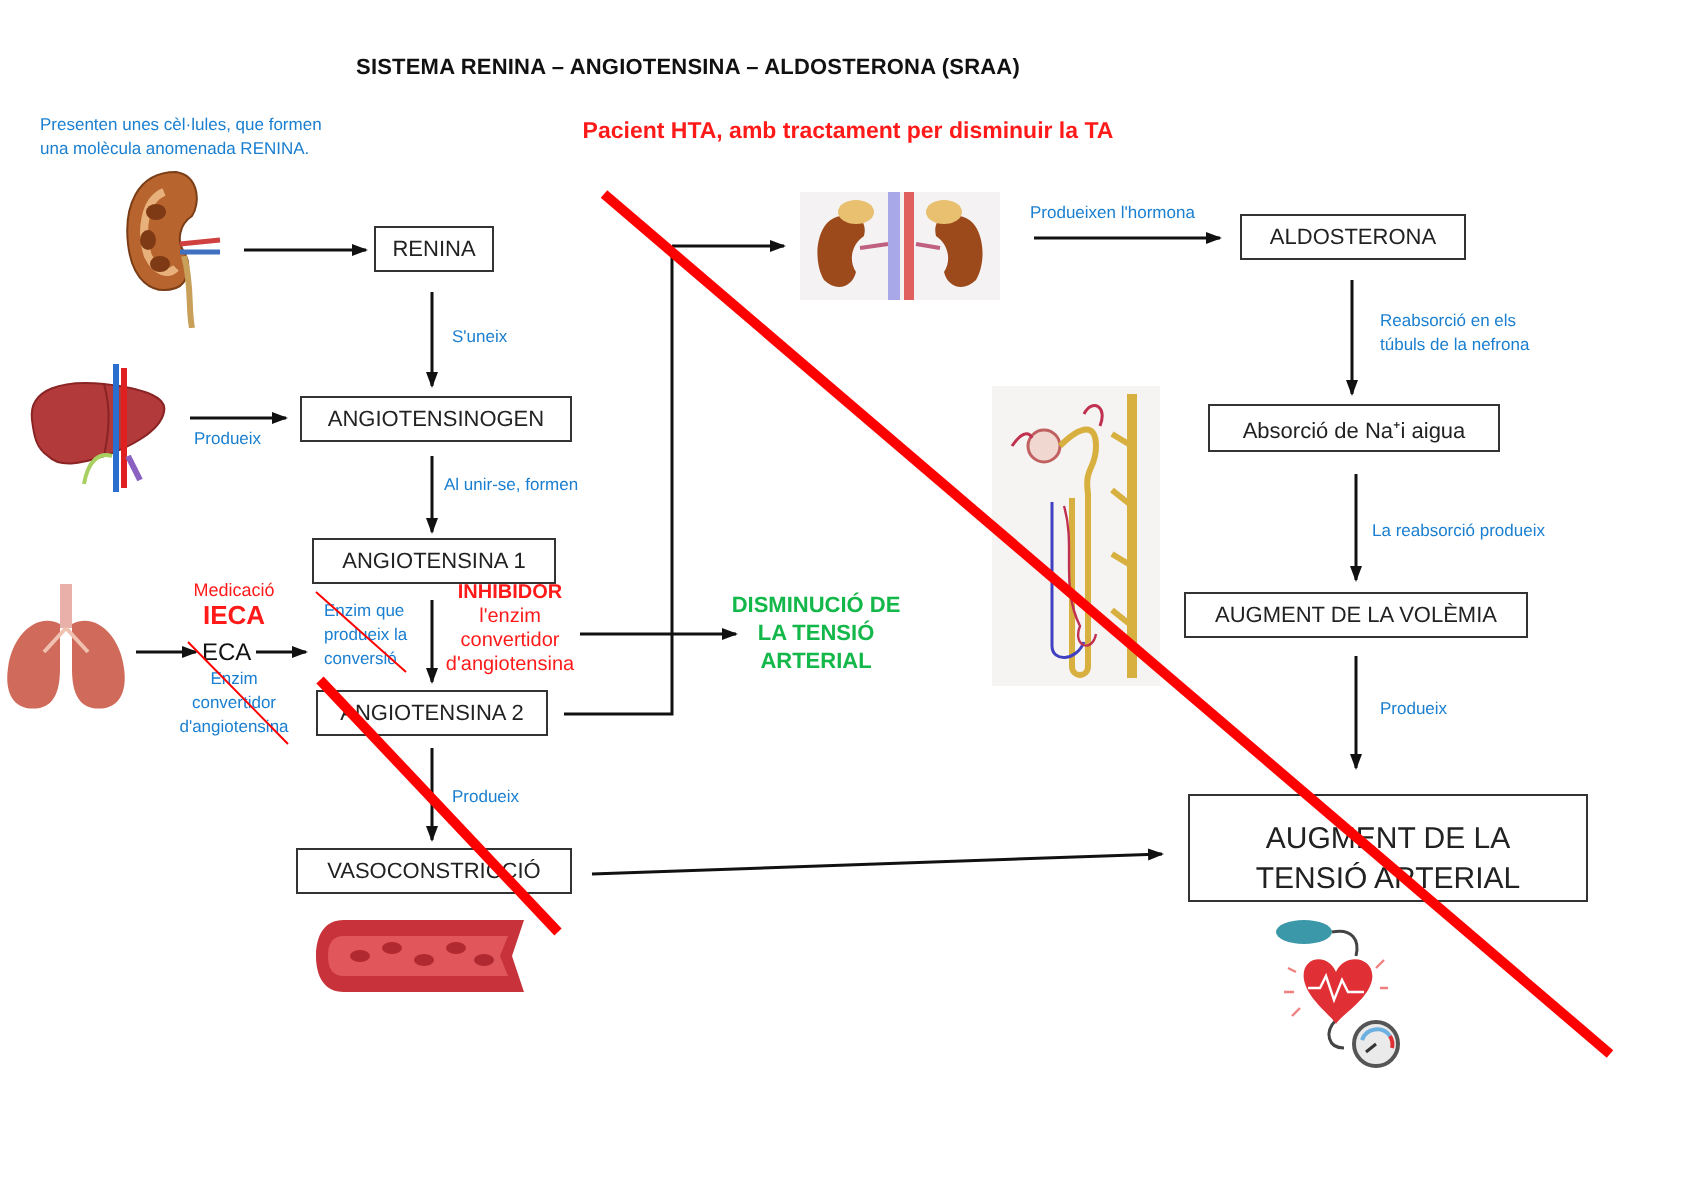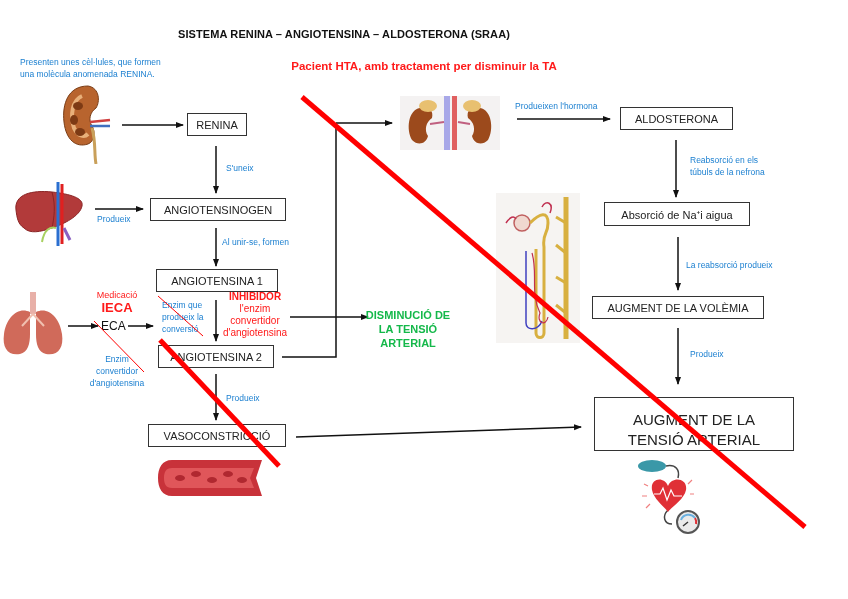--- a/index.html
+++ b/index.html
@@ -106,21 +106,21 @@
 <svg class="abs" style="left:0px; top:290px;" width="66" height="70" viewBox="0 0 66 70">
   <rect x="30" y="2" width="6" height="22" fill="#e8b0a8"></rect>
   <path d="M30,22 C18,16 6,28 4,44 C2,58 8,66 20,64 C28,62 30,54 30,44 Z" fill="#d06a5a"></path>
   <path d="M36,22 C48,16 60,28 62,44 C64,58 58,66 46,64 C38,62 36,54 36,44 Z" fill="#d06a5a"></path>
   <path d="M33,24 L22,36 M33,24 L44,36" stroke="#f0c0b0" stroke-width="2"></path>
 </svg>
 
 <div class="abs red" style="left:92px; top:290px; font-size:9px; font-weight:normal; width:50px; text-align:center;">Medicació</div>
 <div class="abs red" style="left:92px; top:300px; font-size:13px; font-weight:bold; width:50px; text-align:center;">IECA</div>
 <div class="abs" style="left:101px; top:319px; font-size:12px; color:#111;">ECA</div>
-<div class="abs note" style="left:80px; top:333px; width:74px; text-align:center;margin-top:20px;">
+<div class="abs note" style="left:80px; top:333px; width:74px; text-align:center;">
   <div>Enzim</div>
   <div>convertidor</div>
   <div>d'angiotensina</div>
 </div>
 
 <div class="abs note" style="left:162px; top:299px;">
   <div>Enzim que</div>
   <div>produeix la</div>
   <div>conversió</div>
 </div>
@@ -145,21 +145,21 @@
 <svg class="abs" style="left:156px; top:456px;" width="110" height="44" viewBox="0 0 110 44">
   <path d="M16,4 L106,4 L100,22 L106,40 L16,40 C6,40 2,32 2,22 C2,12 6,4 16,4 Z" fill="#c8323a"></path>
   <path d="M16,12 L98,12 L94,22 L98,32 L16,32 C10,32 8,28 8,22 C8,16 10,12 16,12 Z" fill="#e0565a"></path>
   <ellipse cx="24" cy="22" rx="5" ry="3" fill="#b02830"></ellipse>
   <ellipse cx="40" cy="18" rx="5" ry="3" fill="#b02830"></ellipse>
   <ellipse cx="56" cy="24" rx="5" ry="3" fill="#b02830"></ellipse>
   <ellipse cx="72" cy="18" rx="5" ry="3" fill="#b02830"></ellipse>
   <ellipse cx="86" cy="24" rx="5" ry="3" fill="#b02830"></ellipse>
 </svg>
 
-<div class="abs green" style="left:358px; top:296px; width:100px;margin-top:12px;">
+<div class="abs green" style="left:358px; top:296px; width:100px;">
   <div>DISMINUCIÓ DE</div>
   <div>LA TENSIÓ</div>
   <div>ARTERIAL</div>
 </div>
 
 <svg class="abs" style="left:400px; top:96px;" width="100" height="54" viewBox="0 0 100 54">
   <rect x="0" y="0" width="100" height="54" fill="#f4f2f2"></rect>
   <rect x="44" y="0" width="6" height="54" fill="#a8a8e8"></rect>
   <rect x="52" y="0" width="5" height="54" fill="#e06060"></rect>
   <path d="M20,12 C8,14 6,34 12,44 C18,50 26,48 28,40 C24,34 26,26 32,22 C34,14 28,10 20,12 Z" fill="#9c4a1c"></path>

